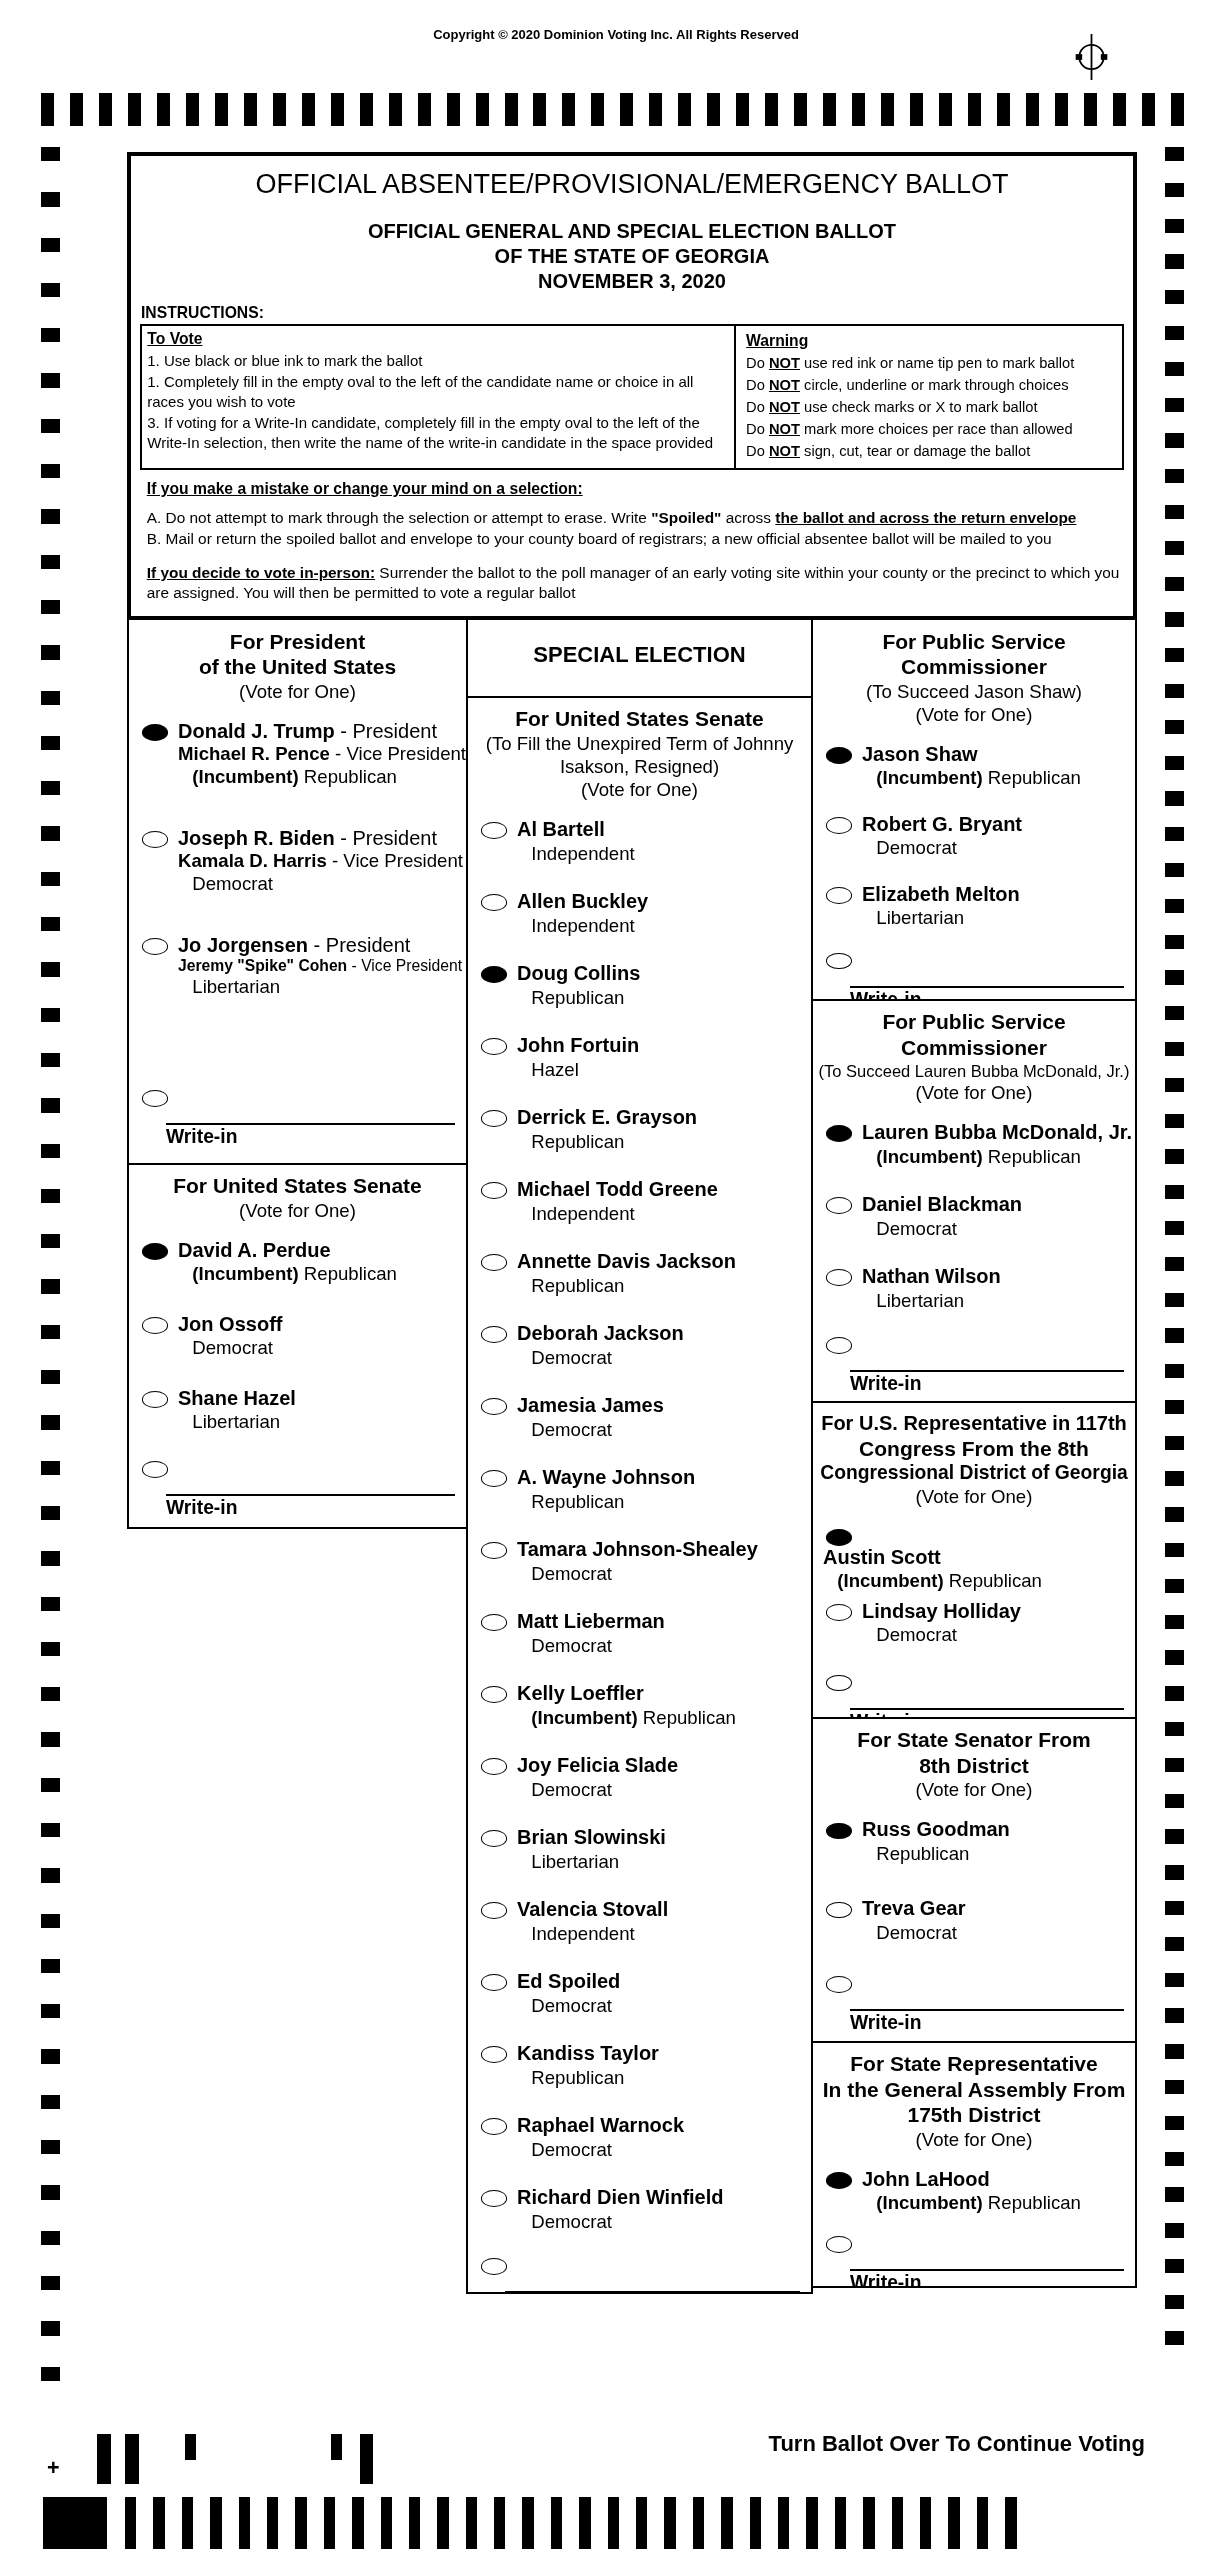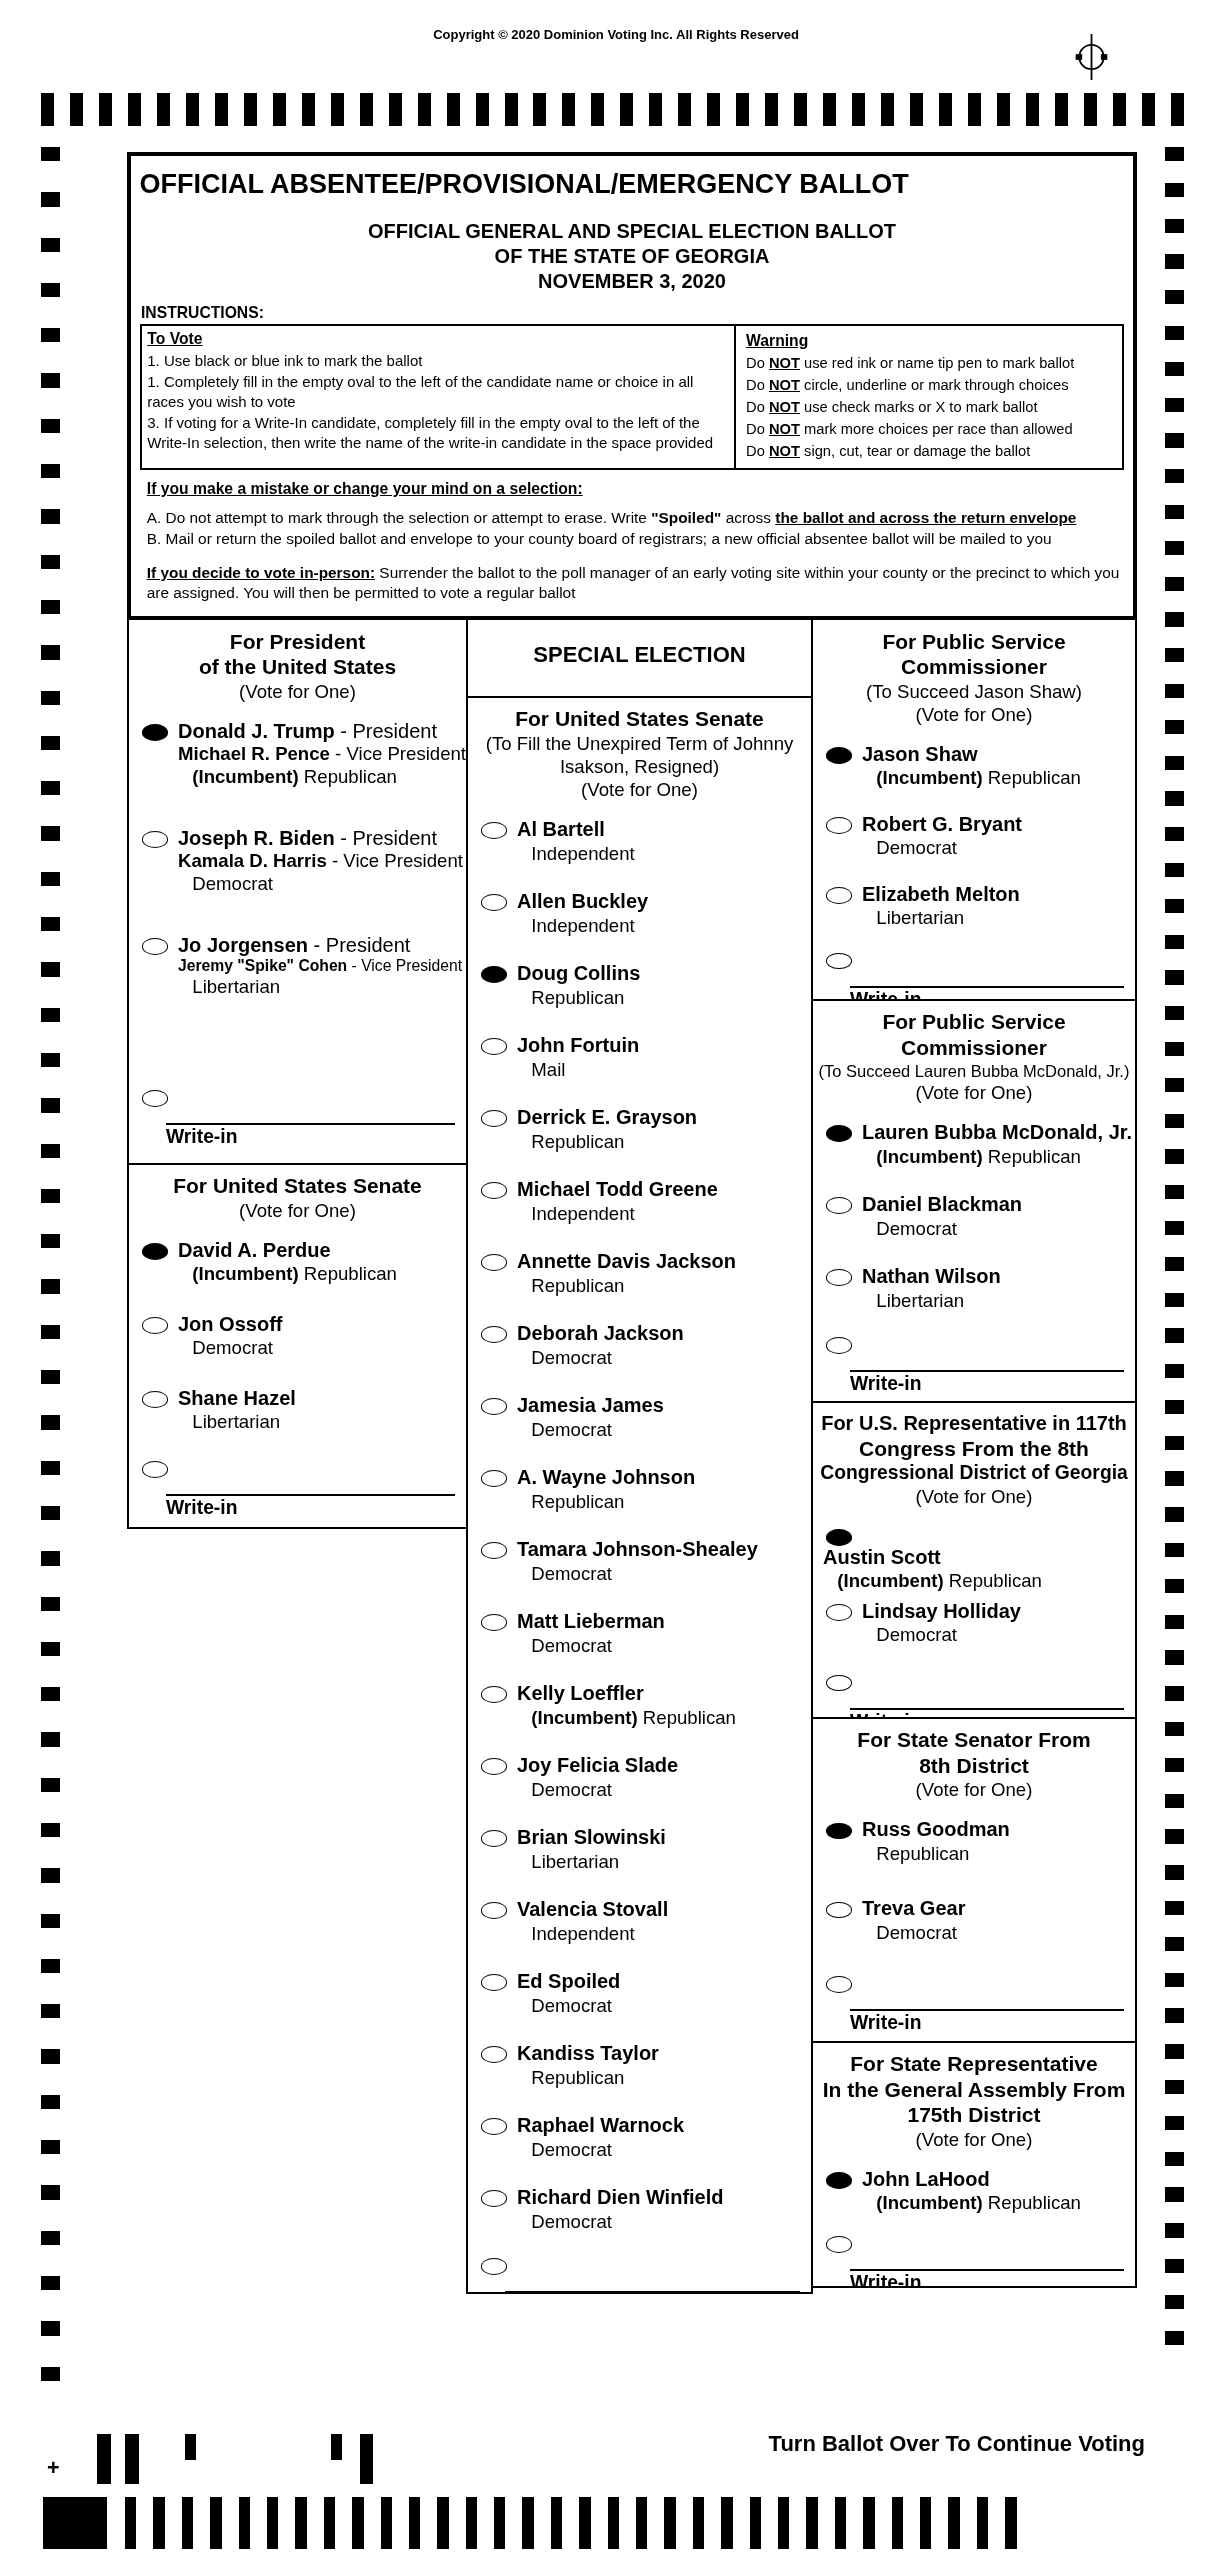--- a/index.html
+++ b/index.html
@@ -21,21 +21,21 @@
   .timing-bottom{position:absolute;left:43px;top:2497px;height:52px;display:flex;align-items:flex-start;}
   .timing-bottom .block{width:64px;height:52px;background:#000;margin-right:18px;}
   .timing-bottom .bar{width:11.4px;height:52px;background:#000;margin-right:17px;}
 
   
   .content{position:absolute;left:127px;top:152px;width:1010px;}
   .box-county{border:4.3px solid #000;box-sizing:border-box;height:72px;text-align:center;padding-top:5.7px;}
   .county-name{font-size:31.5px;font-weight:bold;line-height:1.0;letter-spacing:0.7px;}
   .precincts{font-size:20px;font-weight:bold;margin-top:2.9px;}
   .box-instr{border:4.3px solid #000;box-sizing:border-box;height:468px;padding:0 8.6px;}
-  .ballot-title{font-size:27px;font-weight:bold;margin-top:13px;}
+  .ballot-title{font-size:27px;font-weight:normal;text-align:center;margin-top:13px;}
   .election-title{margin-top:18.6px;text-align:center;font-weight:bold;font-size:20px;line-height:1.25;}
   .instr-label{font-size:15.7px;font-weight:bold;margin-top:10px;margin-left:1.4px;}
   .tw-box{border:2.1px solid #000;display:flex;margin-top:2.1px;}
   .tw-left{width:61%;border-right:2.1px solid #000;padding:2.9px 7.2px 5.7px 5.7px;font-size:15px;line-height:1.32;}
   .tw-right{width:39%;padding:2.9px 5.7px 5.7px 10px;font-size:14.7px;line-height:1.5;}
   .tw-title{font-weight:bold;text-decoration:underline;font-size:15.7px;}
   .tv-item{margin-top:1.4px;}
   .mistake-h{font-weight:bold;text-decoration:underline;font-size:15.7px;margin-top:10px;margin-left:7.2px;}
   .mistake-a{font-size:15.4px;margin-top:11.4px;margin-left:7.2px;}
   .mistake-b{font-size:15.4px;margin-top:2.9px;margin-left:7.2px;}
@@ -395,21 +395,21 @@
                 <div class="oval filled"></div>
                 <div class="cand-txt">
                   <div class="cand-name fit"><span class="b">Doug Collins</span></div>
                   <div class="cand-party fit"><span>Republican</span></div>
                 </div>
               </div>
               <div class="cand" style="height: 72px;">
                 <div class="oval"></div>
                 <div class="cand-txt">
                   <div class="cand-name fit"><span class="b">John Fortuin</span></div>
-                  <div class="cand-party fit"><span>Mail</span></div>
+                  <div class="cand-party fit"><span>Hazel</span></div>
                 </div>
               </div>
               <div class="cand" style="height: 72px;">
                 <div class="oval"></div>
                 <div class="cand-txt">
                   <div class="cand-name fit"><span class="b">Derrick E. Grayson</span></div>
                   <div class="cand-party fit"><span>Republican</span></div>
                 </div>
               </div>
               <div class="cand" style="height: 72px;">

